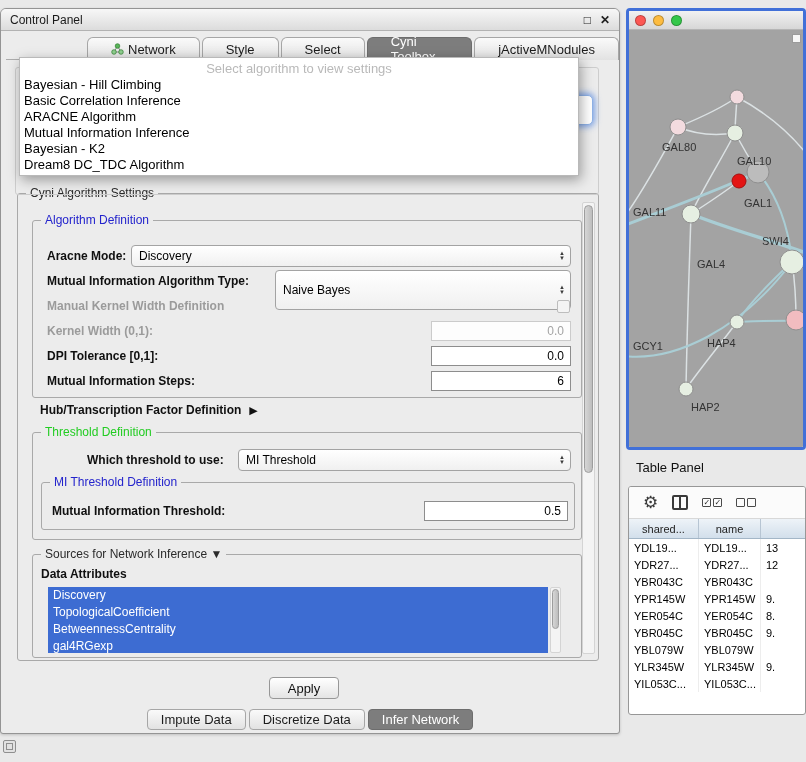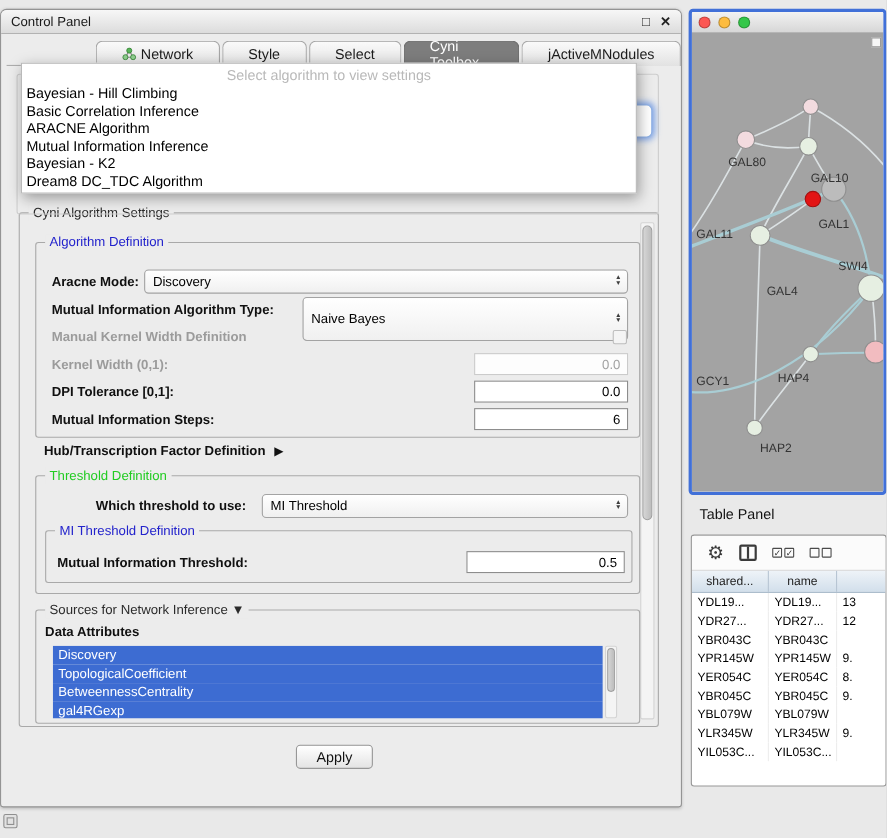--- a/index.html
+++ b/index.html
@@ -251,20 +251,31 @@
         <div class="sbar" style="left:517px;top:32px;height:66px;width:11px">
           <div class="thumb" style="top:1px;height:40px"></div>
         </div>
       </div>
     </div>
 
     <div class="btn" style="left:268px;top:668px;width:70px;height:22px">
       <span>Apply</span>
     </div>
 
+    <div class="btabs">
+      <div class="btab">
+        <span>Impute Data</span>
+      </div>
+      <div class="btab">
+        <span>Discretize Data</span>
+      </div>
+      <div class="btab sel">
+        <span>Infer Network</span>
+      </div>
+    </div>
   </div>
 
   <div class="netwin">
     <div class="net-titlebar">
       <span class="light" style="background:#fc5753"></span>
       <span class="light" style="background:#fdbc40"></span>
       <span class="light" style="background:#34c749"></span>
     </div>
     <div class="net-body">
       <div class="net-corner"></div>

